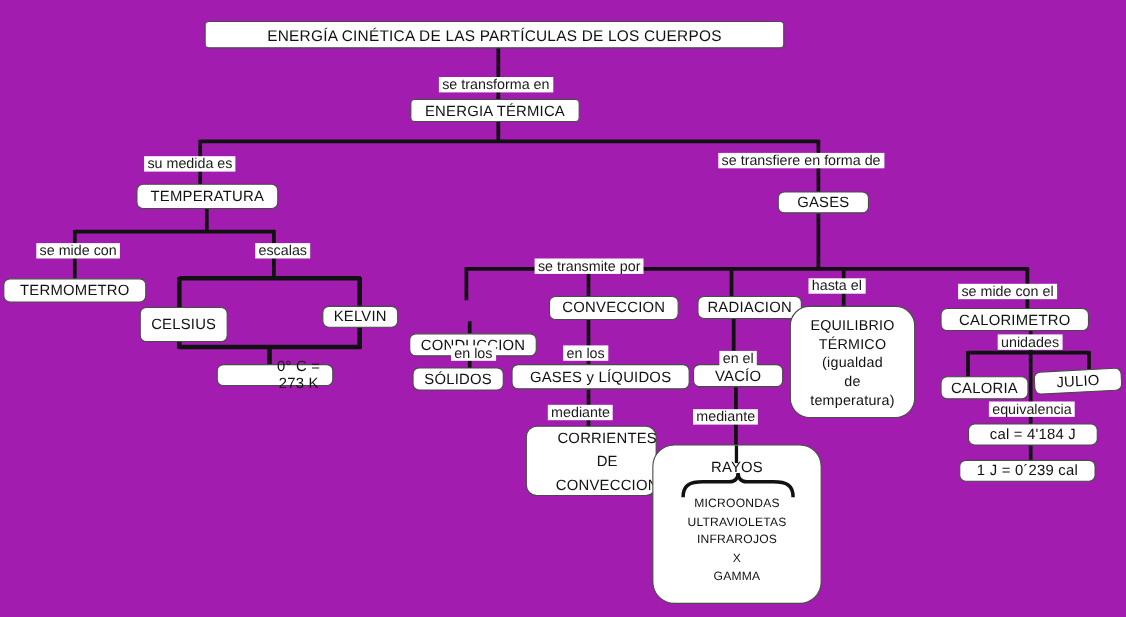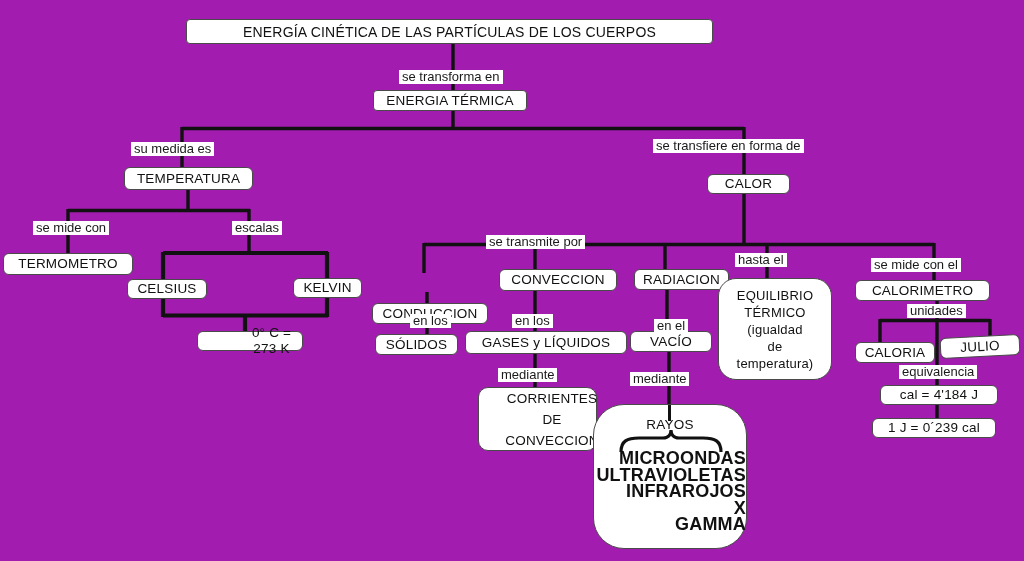--- a/index.html
+++ b/index.html
@@ -12,25 +12,25 @@
     position:absolute;box-sizing:border-box;z-index:2;
     background:#ffffff;border:1.6px solid #4a4a4a;border-radius:6px;
     display:flex;align-items:center;justify-content:center;
     font-size:13.5px;letter-spacing:.2px;text-align:center;
     white-space:pre-line;line-height:16px;color:#111;
   }
   .label{
     position:absolute;z-index:3;background:#ffffff;padding:0 3px;
     font-size:13px;line-height:14px;white-space:nowrap;color:#1a1a1a;
   }
-  .big{border-radius:31px;}
+  .big{border-radius:20px;}
   .inner-line{position:absolute;background:#111;z-index:1;}
   .rayos-title{position:absolute;top:12px;left:0;width:100%;text-align:center;}
-  .rayos-list{position:absolute;top:45px;left:0;width:100%;text-align:right;
-    white-space:pre-line;line-height:16.5px;font-size:18px;font-weight:bold;}
+  .rayos-list{position:absolute;top:45px;left:0;width:100%;text-align:center;
+    white-space:pre-line;line-height:16.5px;font-size:11px;}
   .rayos-brace{position:absolute;left:25px;top:25px;}
 </style>
 </head>
 <body>
 
 <div id="canvas">
 
   <svg id="wires" width="1024" height="561" viewBox="0 0 1024 561">
     <path d="M453 43 V91 M453 111 V129 M182 128.5 H744 M182 127 V169 M744 127 V176
              M188 190 V211 M68 210.5 H250 M68 209 V255 M249 209 V254
@@ -45,27 +45,27 @@
   </svg>
 
   <div class="node" style="left:186px;top:19px;width:527px;height:25px;border-radius:4px;font-size:14px;">ENERGÍA CINÉTICA DE LAS PARTÍCULAS DE LOS CUERPOS</div>
 
   <div class="node" style="left:373px;top:90px;width:154px;height:21px;border-radius:4px;">ENERGIA TÉRMICA</div>
 
   <div class="node" style="left:124px;top:167px;width:129px;height:23px;">TEMPERATURA</div>
 
   <div class="node" style="left:3px;top:253px;width:130px;height:22px;">TERMOMETRO</div>
 
-  <div class="node" style="left:127px;top:279px;width:80px;height:20px;">CELSIUS</div>
+  <div class="node" style="left:127px;top:279px;width:80px;height:32px;">CELSIUS</div>
 
   <div class="node" style="left:293px;top:278px;width:69px;height:20px;">KELVIN</div>
 
   <div class="node" style="left:197px;top:331px;width:106px;height:20px;padding-left:43px;">0° C = 273 K</div>
 
-  <div class="node" style="left:707px;top:174px;width:83px;height:20px;">CALOR</div>
+  <div class="node" style="left:707px;top:174px;width:83px;height:20px;">GASES</div>
 
   <div class="node" style="left:372px;top:271px;width:116px;height:21px;margin-top:32px;">CONDUCCION</div>
 
   <div class="node" style="left:499px;top:269px;width:118px;height:22px;">CONVECCION</div>
 
   <div class="node" style="left:622px;top:269px;width:95px;height:21px;margin-left:12px;">RADIACION</div>
 
   <div class="node" style="left:375px;top:334px;width:83px;height:21px;">SÓLIDOS</div>
 
   <div class="node" style="left:465px;top:331px;width:162px;height:23px;">GASES y LÍQUIDOS</div>

